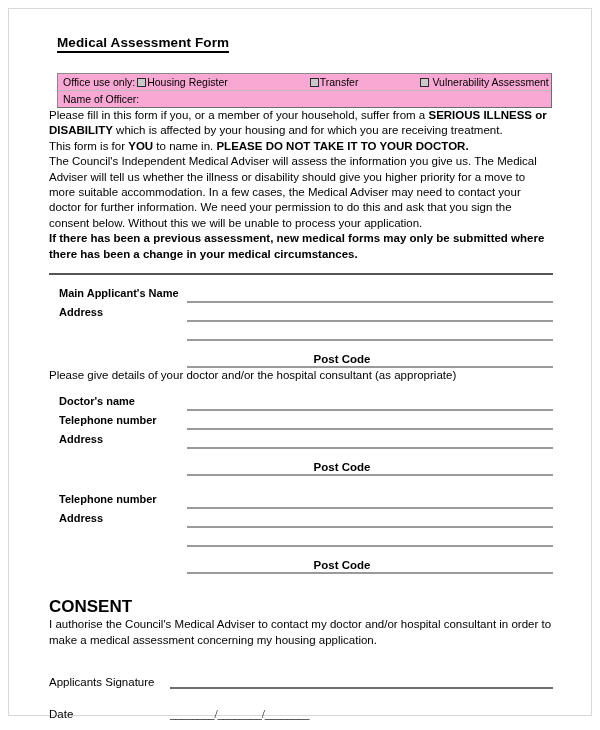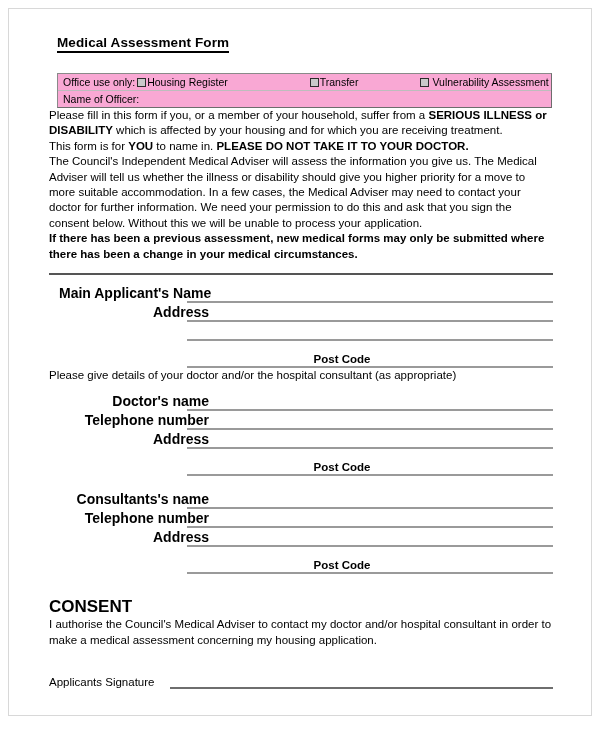--- a/index.html
+++ b/index.html
@@ -111,25 +111,24 @@
     position: relative;
     margin-top: 9px;
   }
   .fb-labels {
     position: absolute;
     left: 10px;
     top: 0;
     width: 150px;
   }
   .fb-label {
-    font-size: 14px;
+    font-size: 11px;
     font-weight: bold;
     line-height: 19px;
     white-space: nowrap;
-    text-align: right;
   }
   .fb-lines {
     margin-left: 138px;
     width: 366px;
   }
   .fline {
     height: 19px;
     border-bottom: 2px solid #9a9a9a;
   }
   .postcode-line {
@@ -265,21 +264,20 @@
         <div class="fline"></div>
         <div class="gapline"></div>
         <div class="postcode-line">
           <span class="postcode-label">Post Code</span>
         </div>
       </div>
     </div>
 
     <div class="fieldblock" style="margin-top:14px;">
       <div class="fb-labels">
-        <div class="fb-label">Consultants's name</div>
         <div class="fb-label">Telephone number</div>
         <div class="fb-label">Address</div>
       </div>
       <div class="fb-lines">
         <div class="fline"></div>
         <div class="fline"></div>
         <div class="fline"></div>
         <div class="gapline"></div>
         <div class="postcode-line">
           <span class="postcode-label">Post Code</span>
@@ -288,16 +286,20 @@
     </div>
 
     <div class="consent-head">CONSENT</div>
     <p class="para para-consent">I authorise the Council's Medical Adviser to contact my doctor and/or hospital consultant in order to make a medical assessment concerning my housing application.</p>
 
     <div class="sig-block">
       <div class="sig-row">
         <span class="sig-label">Applicants Signature</span>
         <span class="sig-line"></span>
       </div>
+      <div class="date-row">
+        <span class="sig-label">Date</span>
+        <span class="date-marks">________/________/________</span>
+      </div>
     </div>
 
   </div>
 </div>
 
 </body></html>

